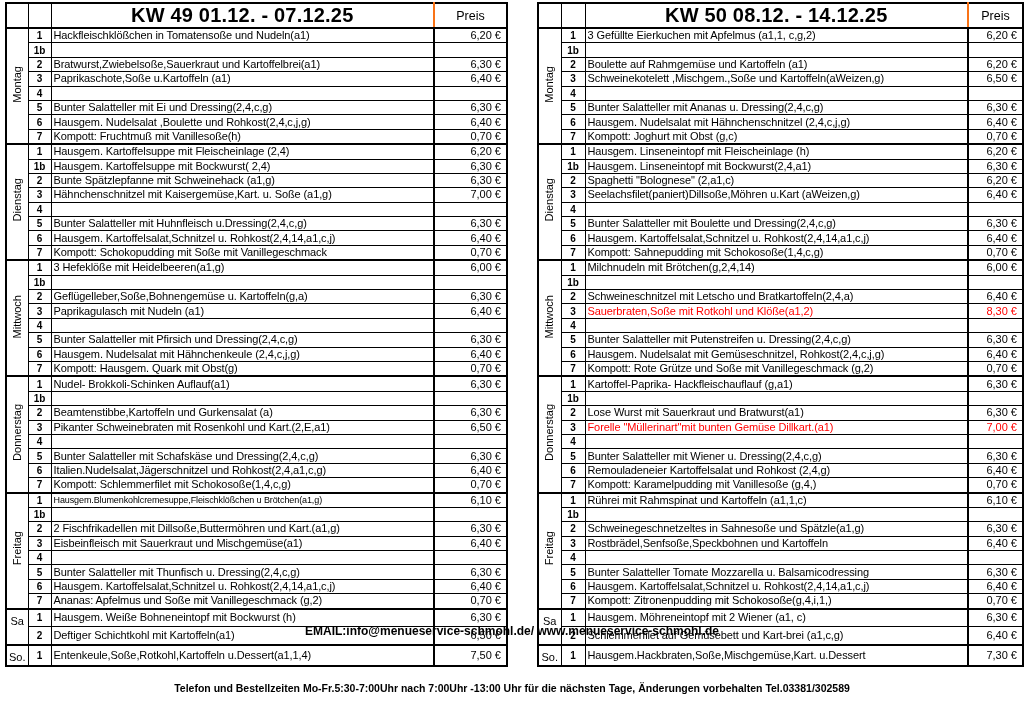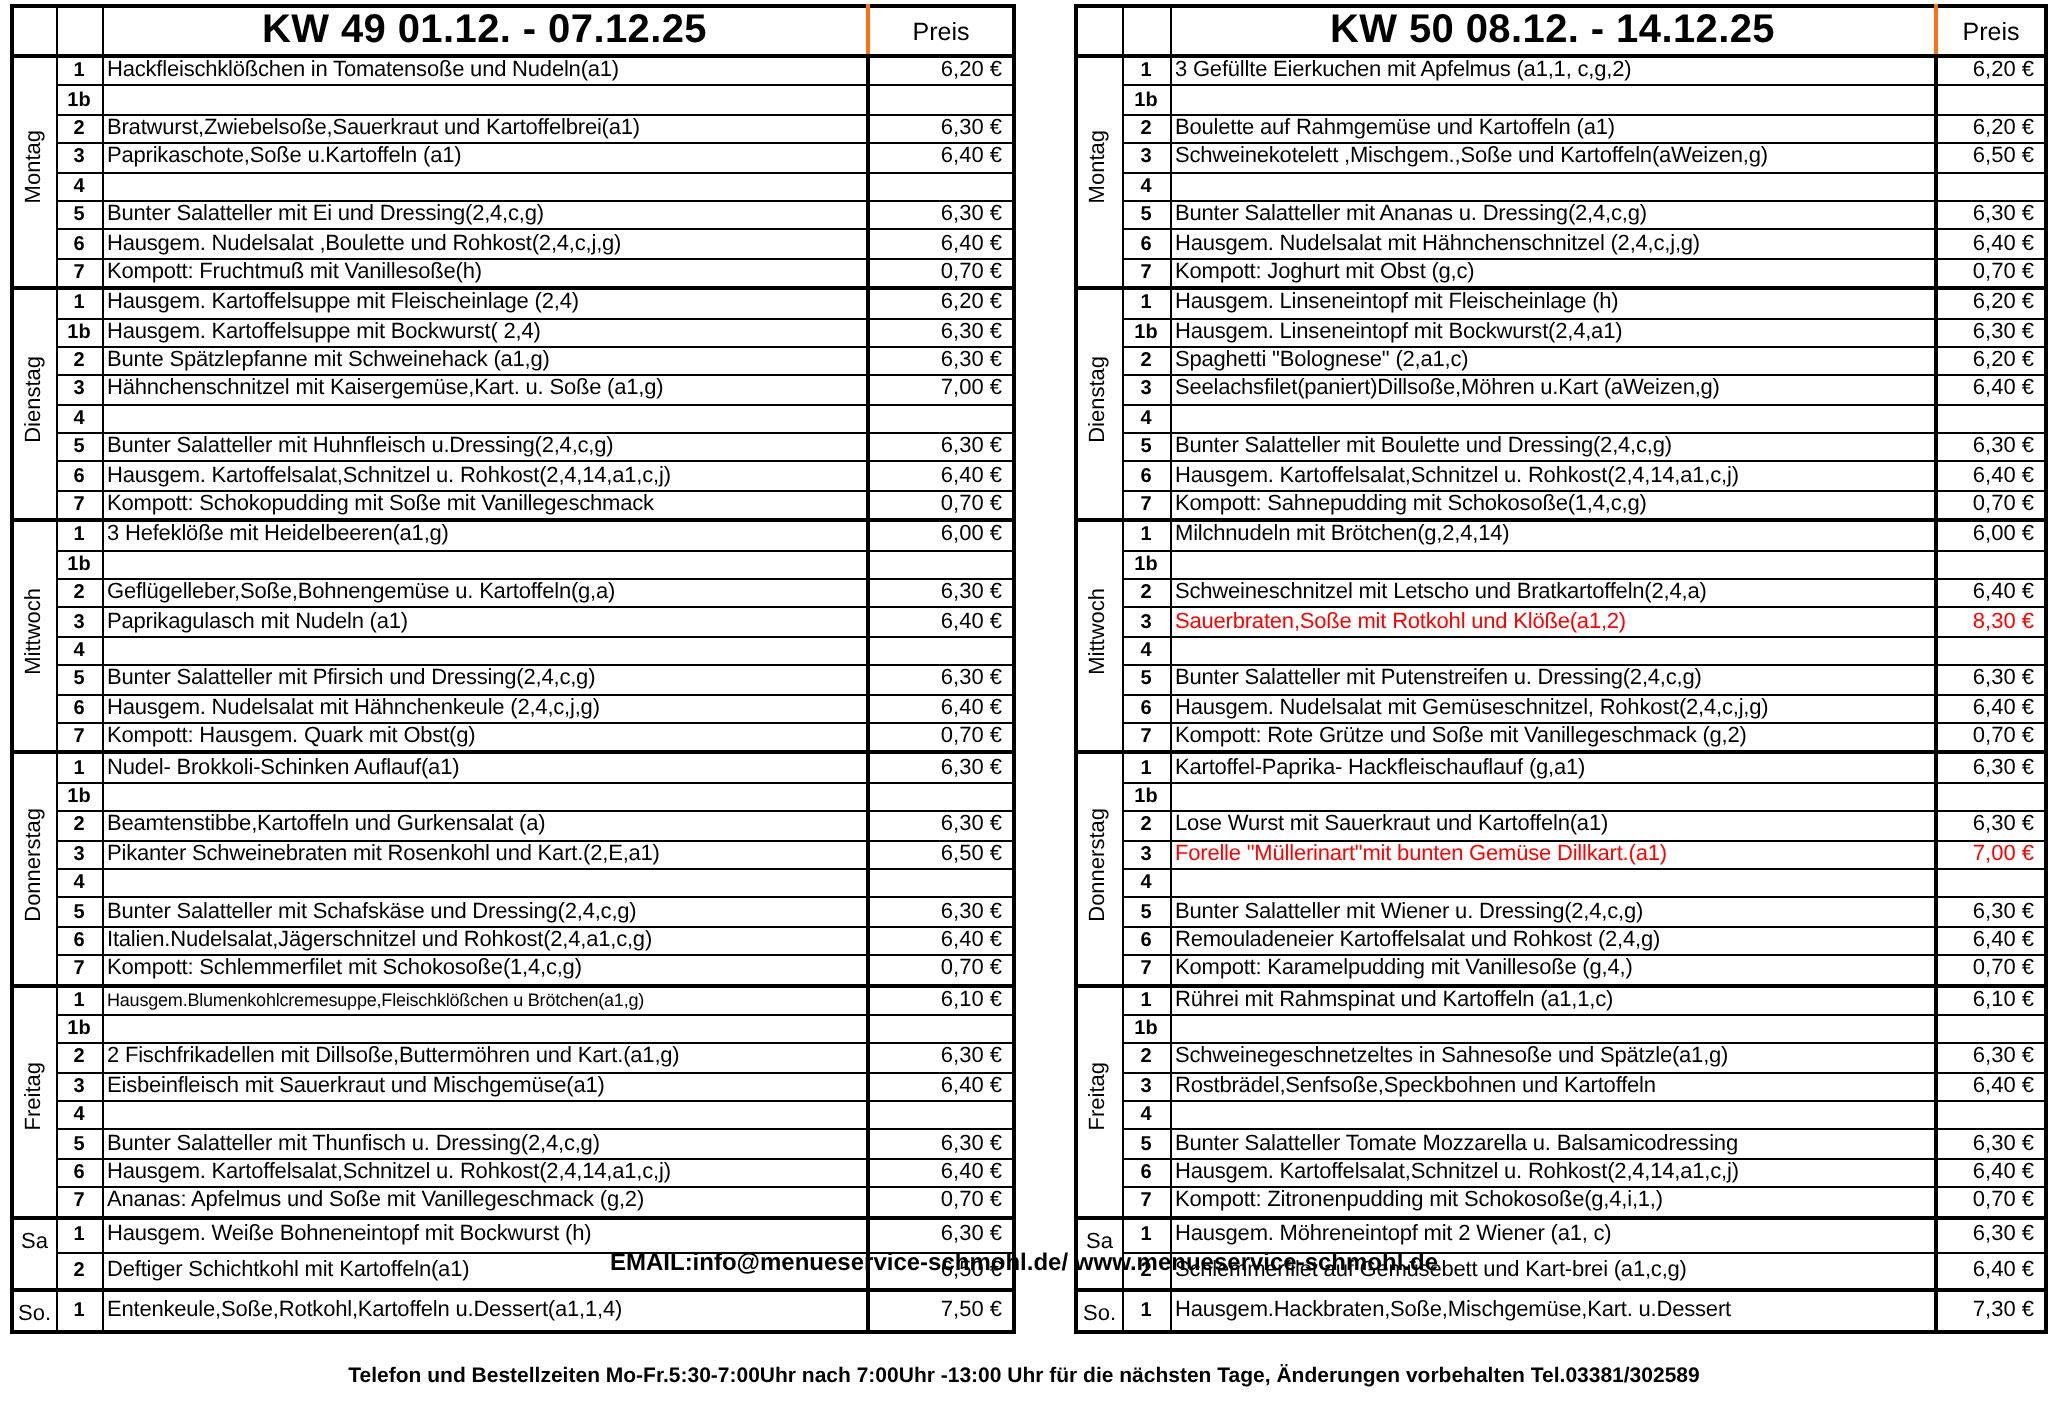--- a/index.html
+++ b/index.html
@@ -438,21 +438,21 @@
           <td class="desc">Kartoffel-Paprika- Hackfleischauflauf (g,a1)</td>
           <td class="price">6,30 €</td>
         </tr>
         <tr>
           <td class="nr">1b</td>
           <td class="desc"></td>
           <td class="price"></td>
         </tr>
         <tr>
           <td class="nr">2</td>
-          <td class="desc">Lose Wurst mit Sauerkraut und Kartoffeln(a1)</td>
+          <td class="desc">Lose Wurst mit Sauerkraut und Bratwurst(a1)</td>
           <td class="price">6,30 €</td>
         </tr>
         <tr>
           <td class="nr">3</td>
           <td class="desc red">Forelle "Müllerinart"mit bunten Gemüse Dillkart.(a1)</td>
           <td class="price red">7,00 €</td>
         </tr>
         <tr>
           <td class="nr">4</td>
           <td class="desc"></td>

